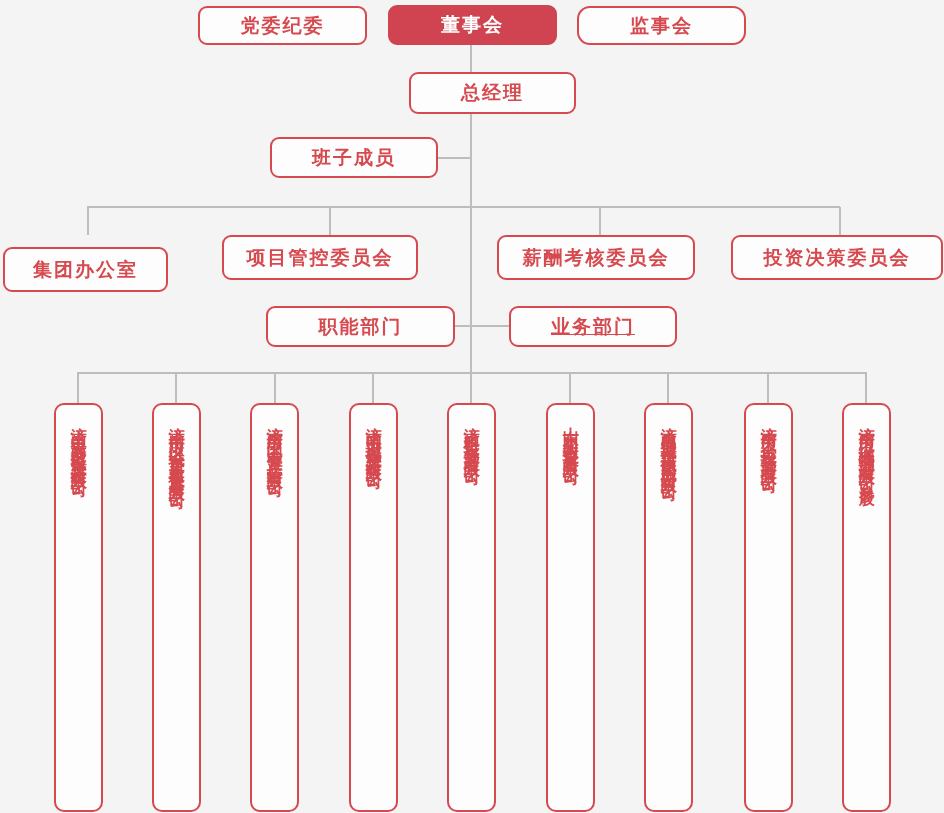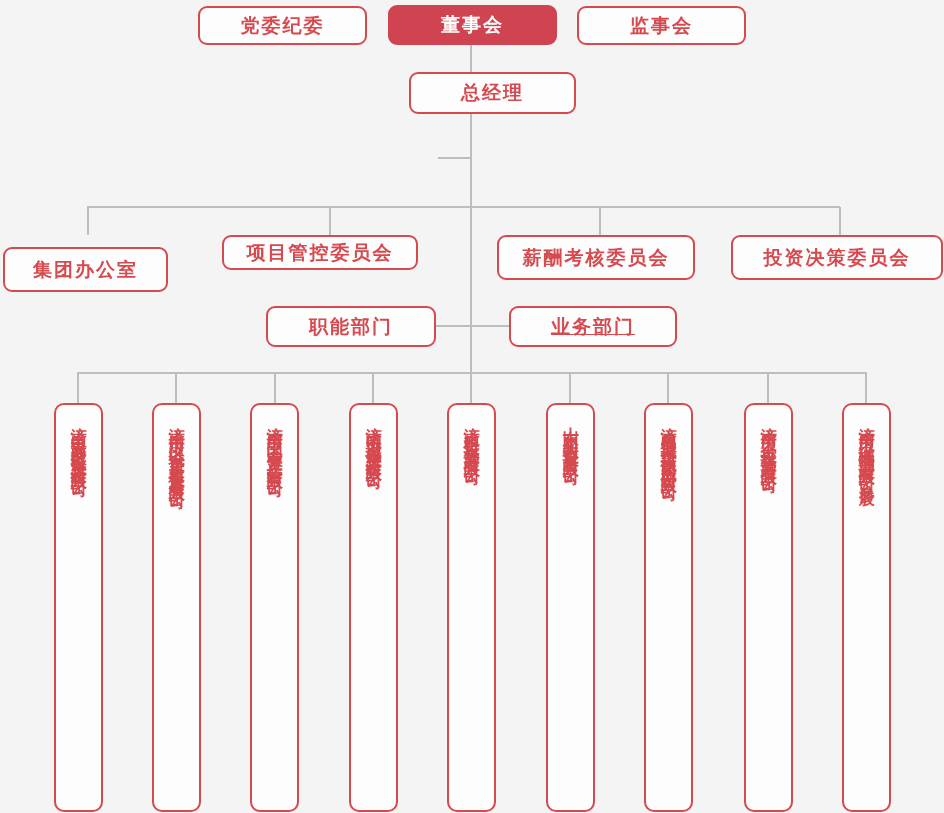--- a/index.html
+++ b/index.html
@@ -97,43 +97,46 @@
   <div class="vline" style="left:667px; top:373px; height:30px;"></div>
   <div class="vline" style="left:767px; top:373px; height:30px;"></div>
   <div class="vline" style="left:865px; top:373px; height:30px;"></div>
 
   <div class="node" style="left:198px; top:6px; width:169px; height:39px;">
     <span>党委纪委</span>
   </div>
   <div class="node filled" style="left:388px; top:5px; width:169px; height:40px;">
     <span>董事会</span>
   </div>
-  <div class="node" style="left:577px; top:6px; width:169px; height:39px;">
+  <div class="node" style="left:577px; top:6px; width:169px; height:39px;border-radius:13px;">
     <span>监事会</span>
   </div>
 
   <div class="node" style="left:409px; top:72px; width:167px; height:42px;">
     <span>总经理</span>
   </div>
 
+  <div class="node" style="left:270px; top:137px; width:168px; height:41px;">
+    <span>班子成员</span>
+  </div>
 
   <div class="node" style="left:3px; top:235px; width:165px; height:45px;margin-top:12px;">
     <span>集团办公室</span>
   </div>
-  <div class="node" style="left:222px; top:235px; width:196px; height:35px;">
+  <div class="node" style="left:222px; top:235px; width:196px; height:45px;">
     <span>项目管控委员会</span>
   </div>
   <div class="node" style="left:497px; top:235px; width:198px; height:45px;">
     <span>薪酬考核委员会</span>
   </div>
   <div class="node" style="left:731px; top:235px; width:212px; height:45px;">
     <span>投资决策委员会</span>
   </div>
 
-  <div class="node" style="left:266px; top:306px; width:170px; height:41px;">
+  <div class="node" style="left:266px; top:306px; width:189px; height:41px;">
     <span>职能部门</span>
   </div>
   <div class="node" style="left:509px; top:306px; width:168px; height:41px;text-decoration:underline;">
     <span>业务部门</span>
   </div>
 
   <div class="vnode" style="left:54px;">
     <span>济南中央商务区投资建设有限公司</span>
   </div>
   <div class="vnode" style="left:152px;">

